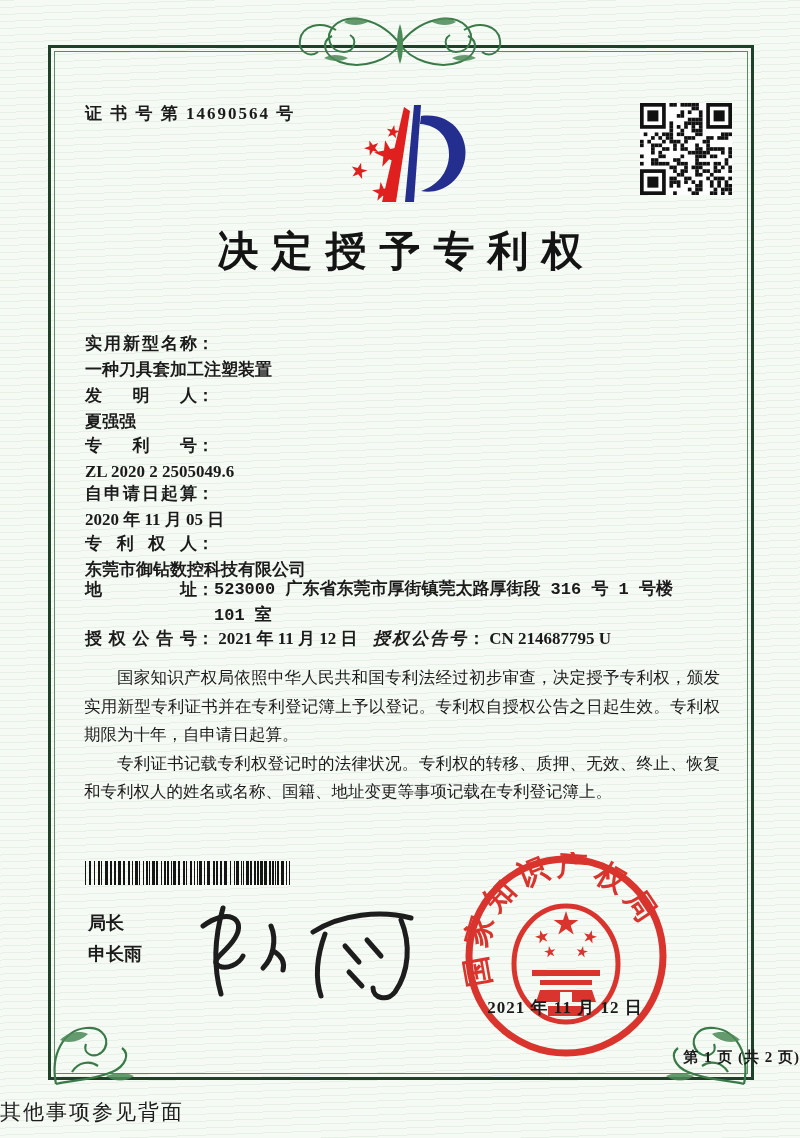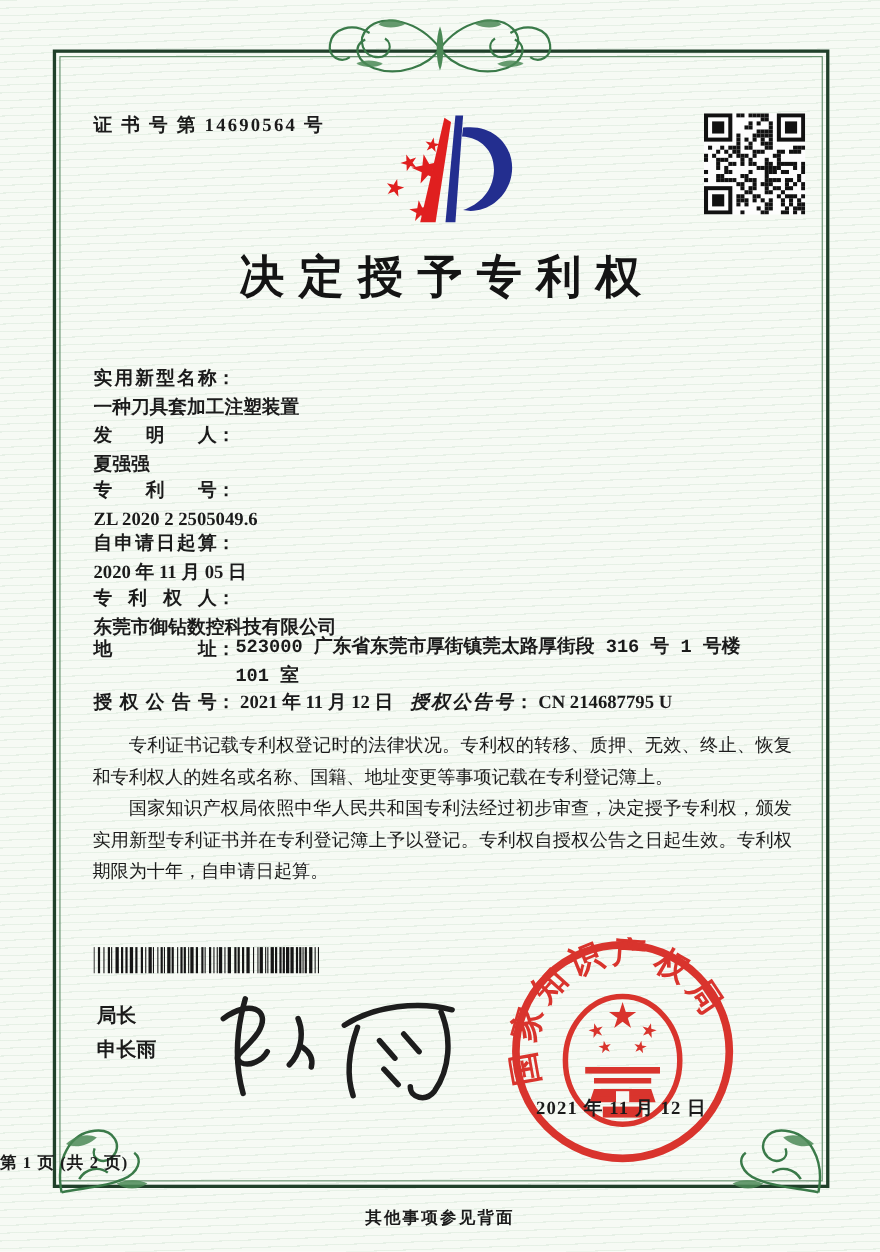--- a/index.html
+++ b/index.html
@@ -35,22 +35,22 @@
   .row .val.narrow{width:470px;font-family:Liberation Mono, monospace;}
   .pair2{position:absolute;left:288px;top:0;white-space:nowrap;}
   .pair2 .lbl2{letter-spacing:2px;font-style:italic;}
   .paras{position:absolute;left:84px;right:80px;top:664px;font-size:16.5px;font-weight:500;line-height:28.5px;text-align:justify;}
   .paras p{margin:0;text-indent:2em;}
   .barcode{position:absolute;left:85px;top:861px;width:205px;height:24px;}
   .official{position:absolute;left:88px;top:908px;font-size:18px;font-weight:700;line-height:31px;}
   .signature{position:absolute;left:185px;top:896px;width:240px;height:110px;}
   .seal{position:absolute;left:462px;top:852px;width:208px;height:208px;opacity:.93;}
   .seal-date{position:absolute;left:455px;top:996px;width:220px;text-align:center;font-size:17px;font-weight:700;letter-spacing:1px;}
-  .page-num{position:absolute;left:0;right:0;top:1048px;text-align:left;font-size:15px;font-weight:600;letter-spacing:1px;}
-  .back-note{position:absolute;left:0;right:0;top:1098px;text-align:center;font-size:15px;font-weight:700;letter-spacing:2px;}
+  .page-num{position:absolute;left:0;right:0;top:1048px;text-align:right;font-size:15px;font-weight:600;letter-spacing:1px;}
+  .back-note{position:absolute;left:0;right:0;top:1098px;text-align:left;font-size:21px;font-weight:400;letter-spacing:2px;}
   .ornament-top{position:absolute;left:240px;top:0px;width:320px;height:86px;}
   .orn-corner{position:absolute;width:100px;height:78px;}
   .orn-bl{left:42px;top:1014px;}
   .orn-br{left:658px;top:1014px;transform:scaleX(-1);}
 </style>
 </head>
 <body>
 
 <div class="page">
 
@@ -346,22 +346,22 @@
   <div class="row" style="top:626px">
     <span class="lbl">授权公告号</span><span class="col">：</span>
     <span>2021 年 11 月 12 日</span>
     <span class="pair2">
       <span class="lbl2">授权公告号</span><span>：</span>
       <span>CN 214687795 U</span>
     </span>
   </div>
 
   <div class="paras">
+    <p>国家知识产权局依照中华人民共和国专利法经过初步审查，决定授予专利权，颁发实用新型专利证书并在专利登记簿上予以登记。专利权自授权公告之日起生效。专利权期限为十年，自申请日起算。</p>
     <p>专利证书记载专利权登记时的法律状况。专利权的转移、质押、无效、终止、恢复和专利权人的姓名或名称、国籍、地址变更等事项记载在专利登记簿上。</p>
-    <p>国家知识产权局依照中华人民共和国专利法经过初步审查，决定授予专利权，颁发实用新型专利证书并在专利登记簿上予以登记。专利权自授权公告之日起生效。专利权期限为十年，自申请日起算。</p>
   </div>
 
   <svg class="barcode" id="bc" viewBox="0 0 205 24">
       <g fill="#151515">
         <rect x="0" y="0" width="1" height="24"></rect>
         <rect x="4" y="0" width="2" height="24"></rect>
         <rect x="9" y="0" width="1" height="24"></rect>
         <rect x="13" y="0" width="2" height="24"></rect>
         <rect x="16" y="0" width="1" height="24"></rect>
         <rect x="20" y="0" width="3" height="24"></rect>

